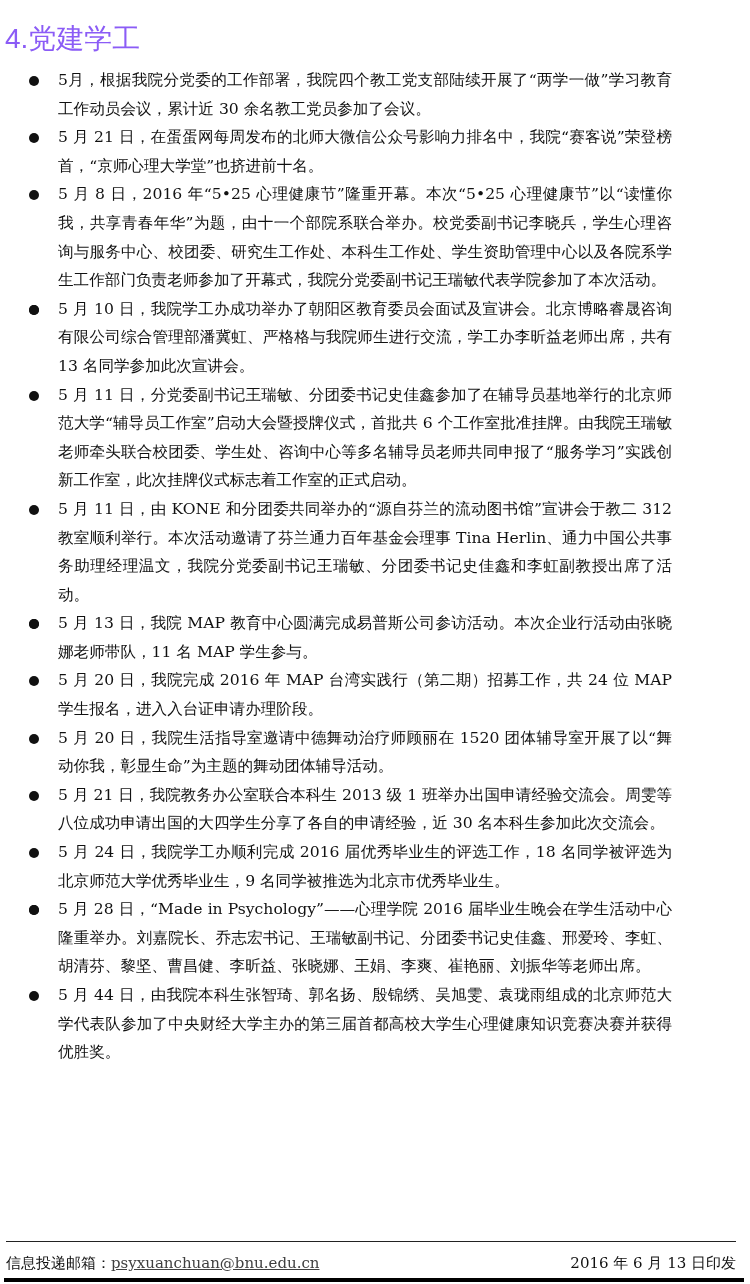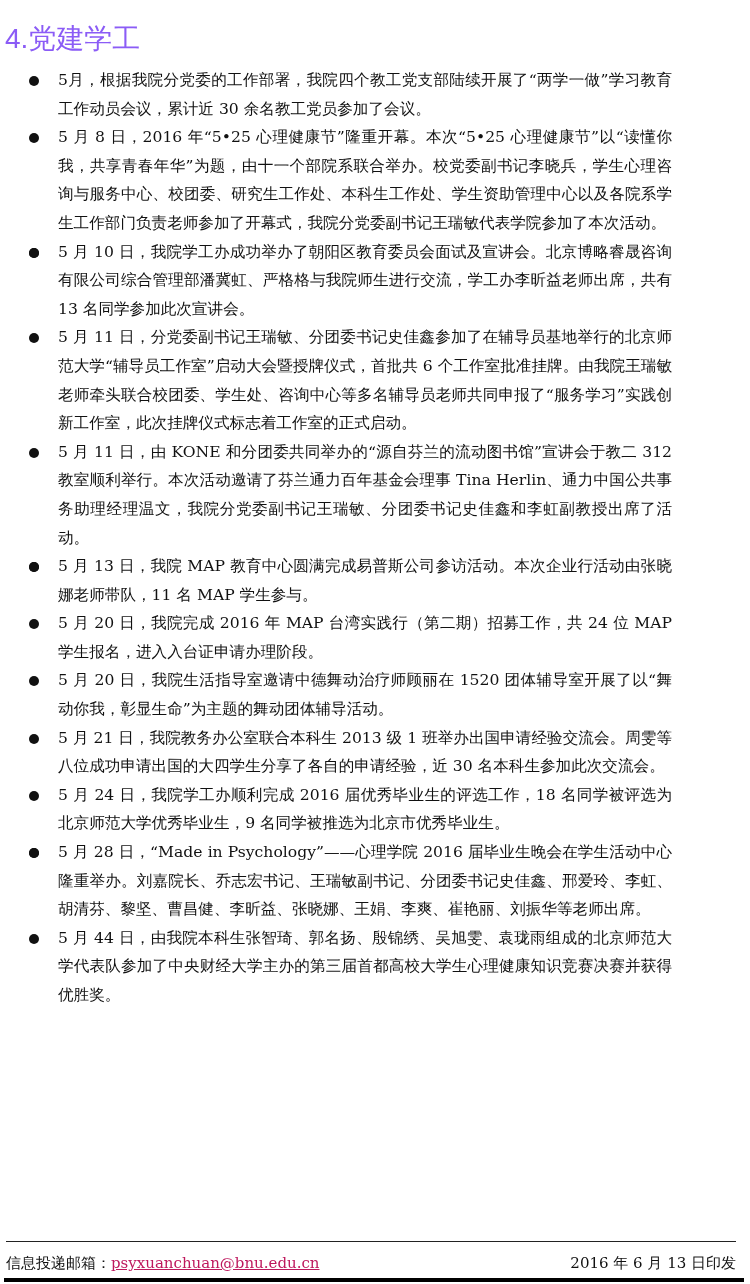--- a/index.html
+++ b/index.html
@@ -9,30 +9,31 @@
              font-family:"Liberation Sans","DejaVu Sans",sans-serif; letter-spacing:0px; }
   .list { position:absolute; left:12px; top:58px; width:656px; margin:8px; padding:0; list-style:none; }
   .item { position:relative; padding-left:38px; padding-right:4px; font-size:15.6px;
           line-height:28.6px; text-align:justify; }
   .bullet { position:absolute; left:9px; top:10px; width:10px; height:10px;
             border-radius:50%; background:#111; }
   .footer-rule { position:absolute; left:6px; top:1241px; width:730px; height:1px; background:#222; }
   .footer { position:absolute; left:6px; top:1254px; width:730px; font-size:15px; }
   .footer .left { position:absolute; left:0; top:0; }
   .footer .right { position:absolute; right:0; top:0; }
-  .footer a { color:#be185d; text-decoration:underline; }
+  .footer a { color:#404040; text-decoration:underline; }
   .footer-bar { position:absolute; left:4px; top:1278px; width:740px; height:4px; background:#000; }
 </style>
 </head>
 <body>
 
 <div class="heading">4.党建学工</div>
 
 <ul class="list">
   <li class="item"><span class="bullet"></span><span>5月，根据我院分党委的工作部署，我院四个教工党支部陆续开展了“两学一做”学习教育工作动员会议，累计近 30 余名教工党员参加了会议。</span></li>
+  <li class="item"><span class="bullet"></span><span>5 月 21 日，在蛋蛋网每周发布的北师大微信公众号影响力排名中，我院“赛客说”荣登榜首，“京师心理大学堂”也挤进前十名。</span></li>
   <li class="item"><span class="bullet"></span><span>5 月 8 日，2016 年“5•25 心理健康节”隆重开幕。本次“5•25 心理健康节”以“读懂你我，共享青春年华”为题，由十一个部院系联合举办。校党委副书记李晓兵，学生心理咨询与服务中心、校团委、研究生工作处、本科生工作处、学生资助管理中心以及各院系学生工作部门负责老师参加了开幕式，我院分党委副书记王瑞敏代表学院参加了本次活动。</span></li>
   <li class="item"><span class="bullet"></span></li>
   <li class="item"><span class="bullet"></span><span>5 月 10 日，我院学工办成功举办了朝阳区教育委员会面试及宣讲会。北京博略睿晟咨询有限公司综合管理部潘冀虹、严格格与我院师生进行交流，学工办李昕益老师出席，共有 13 名同学参加此次宣讲会。</span></li>
   <li class="item"><span class="bullet"></span><span>5 月 11 日，分党委副书记王瑞敏、分团委书记史佳鑫参加了在辅导员基地举行的北京师范大学“辅导员工作室”启动大会暨授牌仪式，首批共 6 个工作室批准挂牌。由我院王瑞敏老师牵头联合校团委、学生处、咨询中心等多名辅导员老师共同申报了“服务学习”实践创新工作室，此次挂牌仪式标志着工作室的正式启动。</span></li>
   <li class="item"><span class="bullet"></span><span>5 月 11 日，由 KONE 和分团委共同举办的“源自芬兰的流动图书馆”宣讲会于教二 312 教室顺利举行。本次活动邀请了芬兰通力百年基金会理事 Tina  Herlin、通力中国公共事务助理经理温文，我院分党委副书记王瑞敏、分团委书记史佳鑫和李虹副教授出席了活动。</span></li>
   <li class="item"><span class="bullet"></span></li>
   <li class="item"><span class="bullet"></span><span>5 月 13 日，我院 MAP 教育中心圆满完成易普斯公司参访活动。本次企业行活动由张晓娜老师带队，11 名 MAP 学生参与。</span></li>
   <li class="item"><span class="bullet"></span><span>5 月 20 日，我院完成 2016 年 MAP 台湾实践行（第二期）招募工作，共 24 位 MAP 学生报名，进入入台证申请办理阶段。</span></li>
   <li class="item"><span class="bullet"></span><span>5 月 20 日，我院生活指导室邀请中德舞动治疗师顾丽在 1520 团体辅导室开展了以“舞动你我，彰显生命”为主题的舞动团体辅导活动。</span></li>
   <li class="item"><span class="bullet"></span><span>5 月 21 日，我院教务办公室联合本科生 2013 级 1 班举办出国申请经验交流会。周雯等八位成功申请出国的大四学生分享了各自的申请经验，近 30 名本科生参加此次交流会。</span></li>

